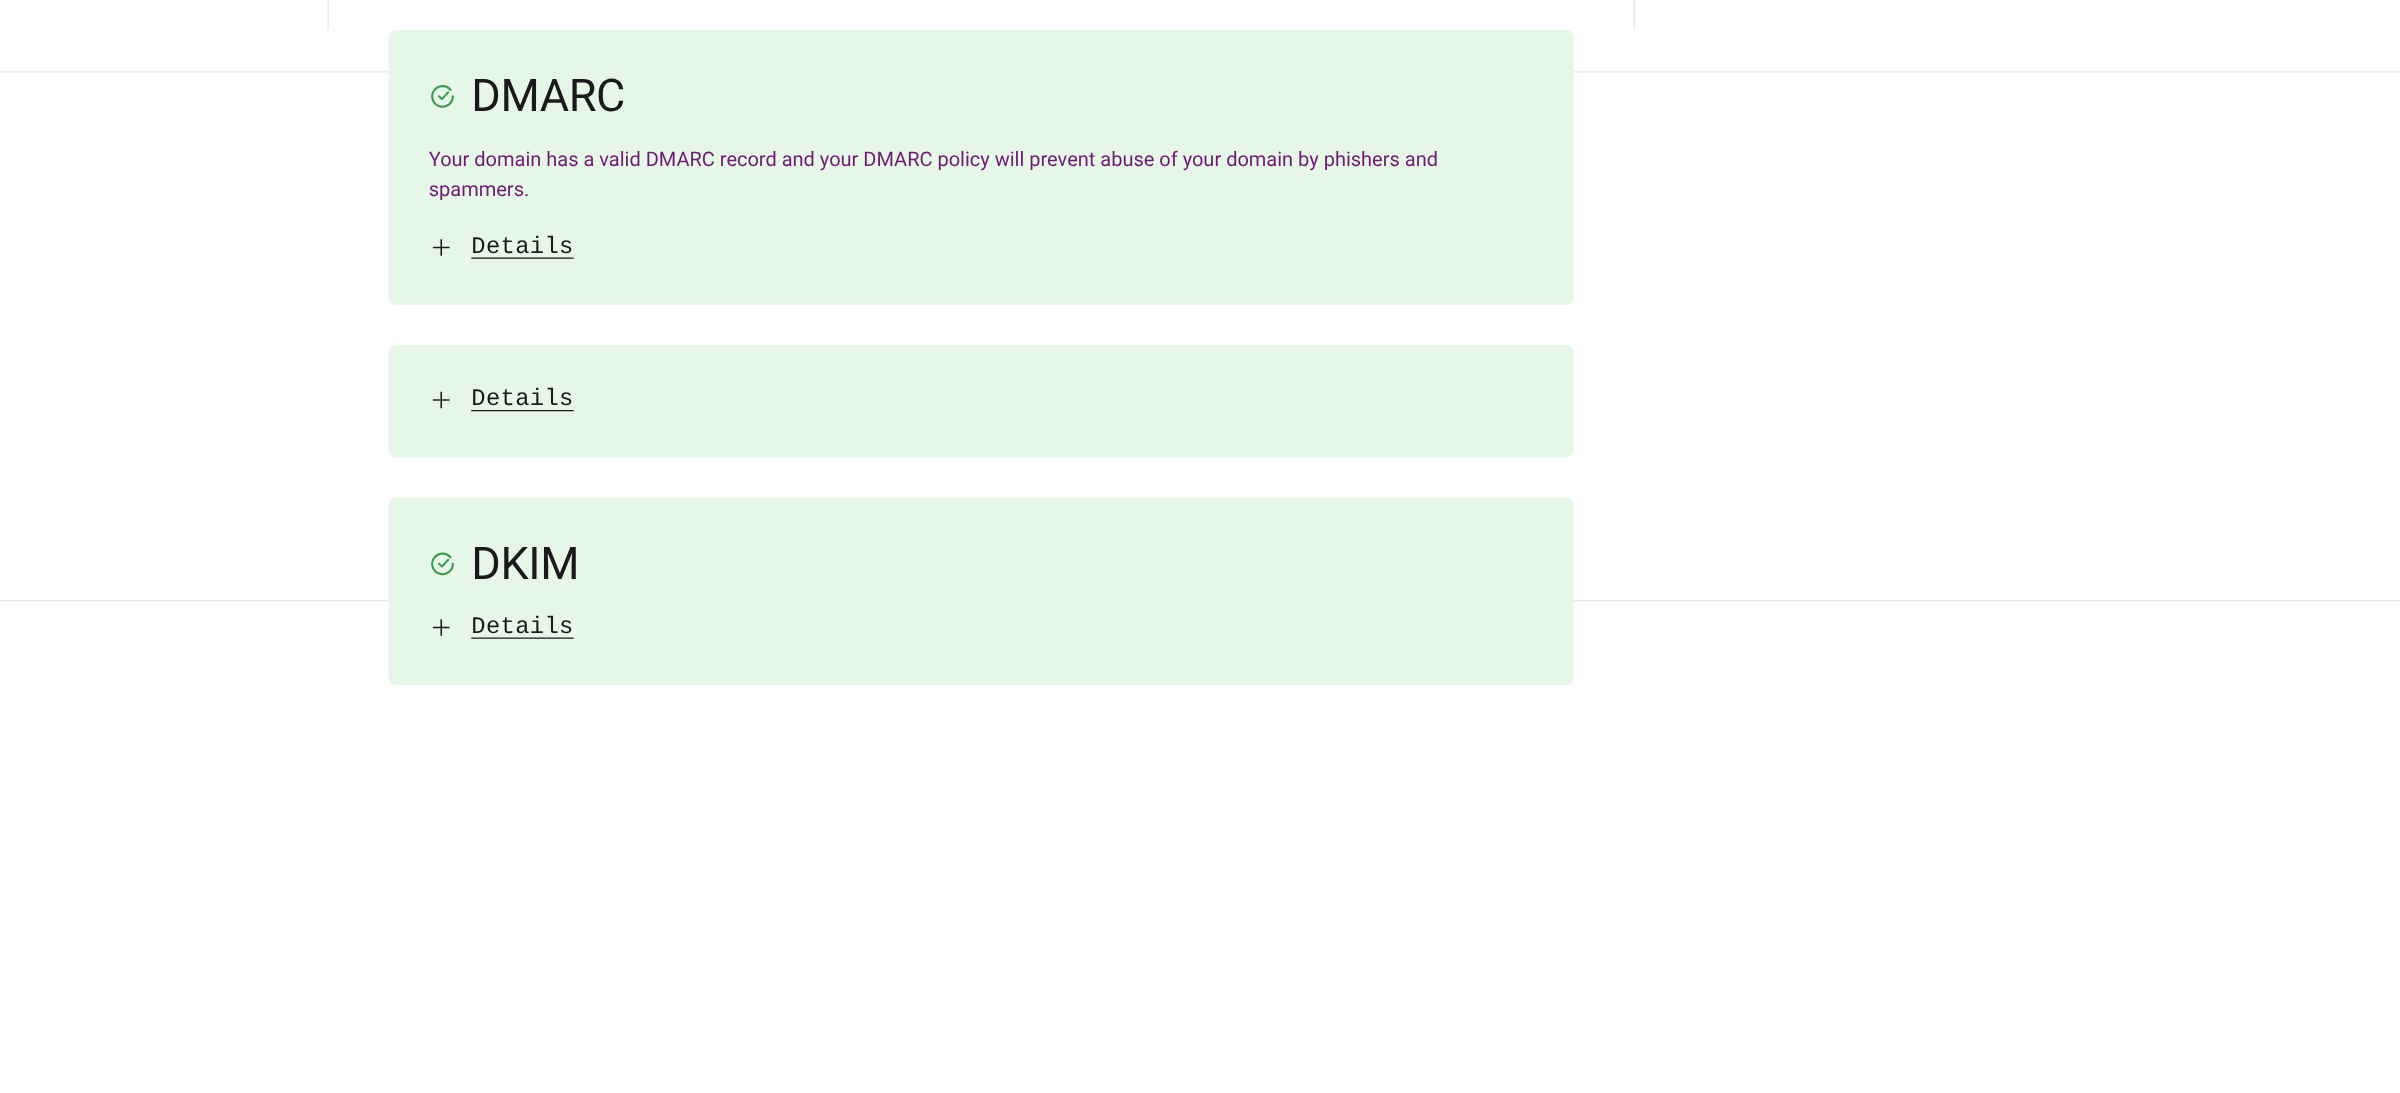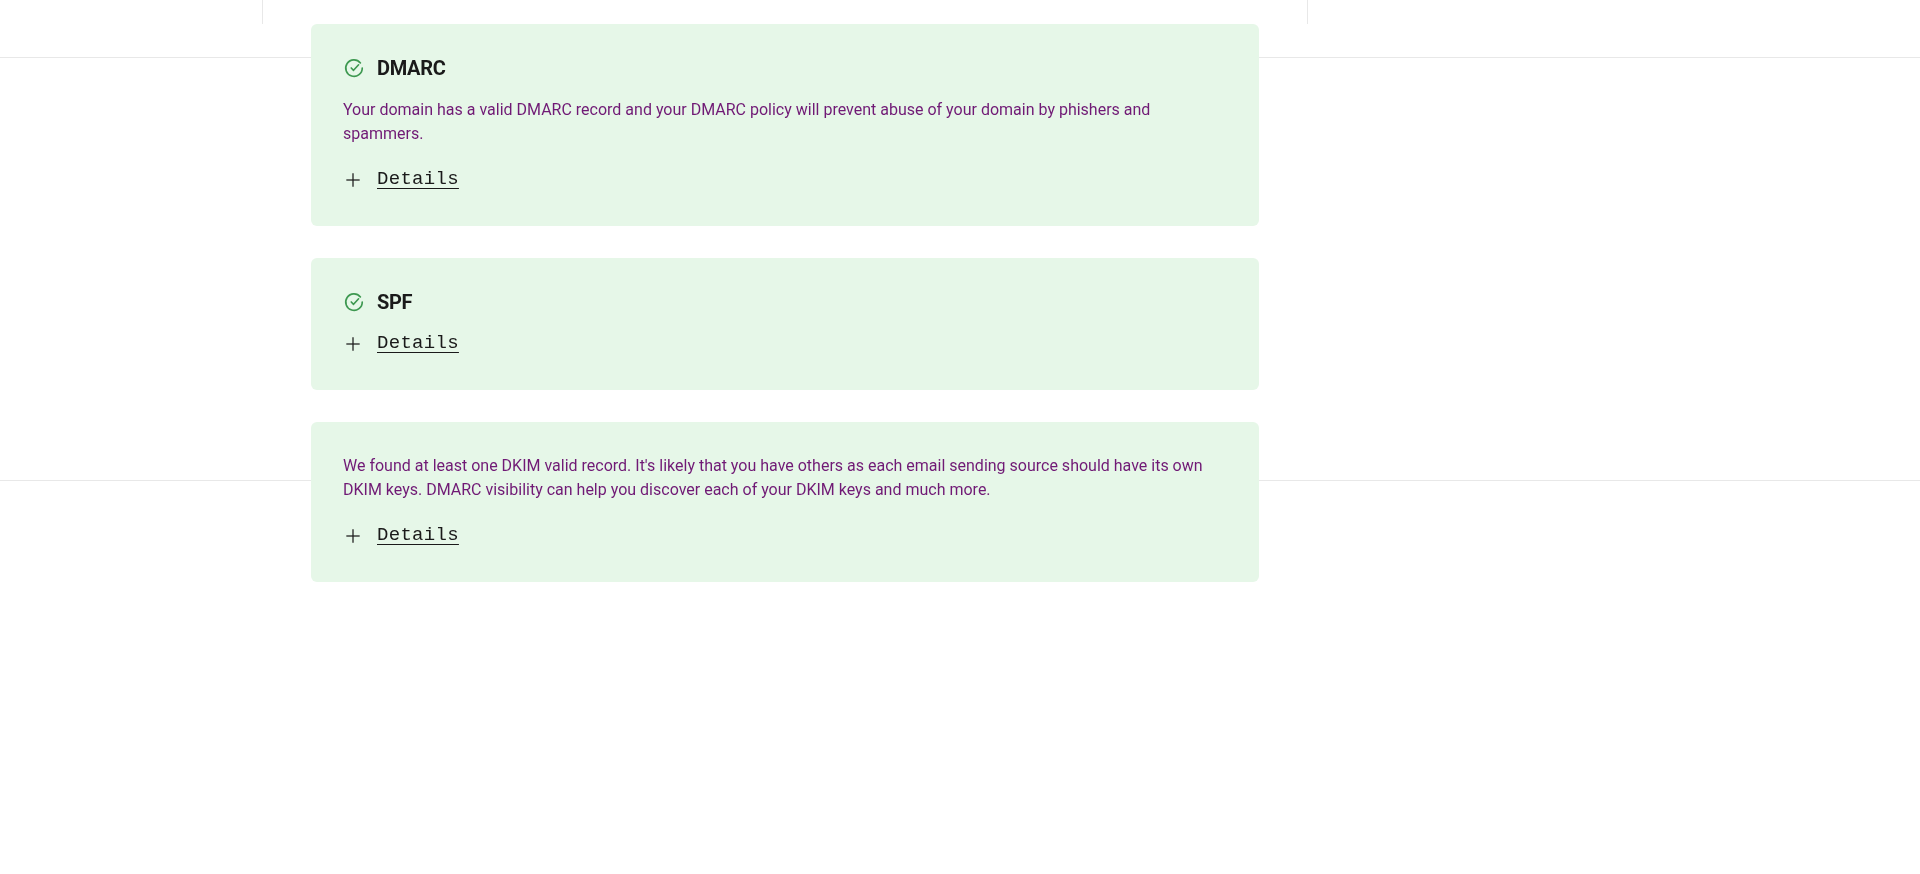--- a/index.html
+++ b/index.html
@@ -72,22 +72,22 @@
       align-items: center;
       justify-content: center;
     }
 
     .check-icon svg {
       width: 22px;
       height: 22px;
     }
 
     .card-title {
-      font-size: 20px;
-      font-weight: 700;
+      font-size: 36px;
+      font-weight: 400;
       color: #1a1a1a;
       letter-spacing: -0.3px;
       text-align: right;
     }
 
     .card-description {
       font-size: 16px;
       color: #701a75;
       line-height: 1.5;
       margin-bottom: 22px;
@@ -149,42 +149,41 @@
           <svg viewBox="0 0 24 24" fill="none" stroke="#1a1a1a" stroke-width="1.5">
             <line x1="12" y1="4" x2="12" y2="20"></line>
             <line x1="4" y1="12" x2="20" y2="12"></line>
           </svg>
         </span>
         <span class="details-label">Details</span>
       </div>
     </div>
 
     <div class="card">
-      <div class="card-header">
-        <span class="check-icon">
-          <svg viewBox="0 0 24 24" fill="none" stroke="#3d9850" stroke-width="1.8">
-            <path d="M21 12 A9 9 0 1 1 19 6.5" stroke-linecap="round"></path>
-            <path d="M9 12l2.5 2.5L17 8.5" stroke-linecap="round" stroke-linejoin="round"></path>
-          </svg>
-        </span>
-        <h2 class="card-title">SPF</h2>
-      </div>
       <div class="details-toggle">
         <span class="plus-icon">
           <svg viewBox="0 0 24 24" fill="none" stroke="#1a1a1a" stroke-width="1.5">
             <line x1="12" y1="4" x2="12" y2="20"></line>
             <line x1="4" y1="12" x2="20" y2="12"></line>
           </svg>
         </span>
         <span class="details-label">Details</span>
       </div>
     </div>
 
     <div class="card">
-      <p class="card-description">We found at least one DKIM valid record. It's likely that you have others as each email sending source should have its own DKIM keys. DMARC visibility can help you discover each of your DKIM keys and much more.</p>
+      <div class="card-header">
+        <span class="check-icon">
+          <svg viewBox="0 0 24 24" fill="none" stroke="#3d9850" stroke-width="1.8">
+            <path d="M21 12 A9 9 0 1 1 19 6.5" stroke-linecap="round"></path>
+            <path d="M9 12l2.5 2.5L17 8.5" stroke-linecap="round" stroke-linejoin="round"></path>
+          </svg>
+        </span>
+        <h2 class="card-title">DKIM</h2>
+      </div>
       <div class="details-toggle">
         <span class="plus-icon">
           <svg viewBox="0 0 24 24" fill="none" stroke="#1a1a1a" stroke-width="1.5">
             <line x1="12" y1="4" x2="12" y2="20"></line>
             <line x1="4" y1="12" x2="20" y2="12"></line>
           </svg>
         </span>
         <span class="details-label">Details</span>
       </div>
     </div>

